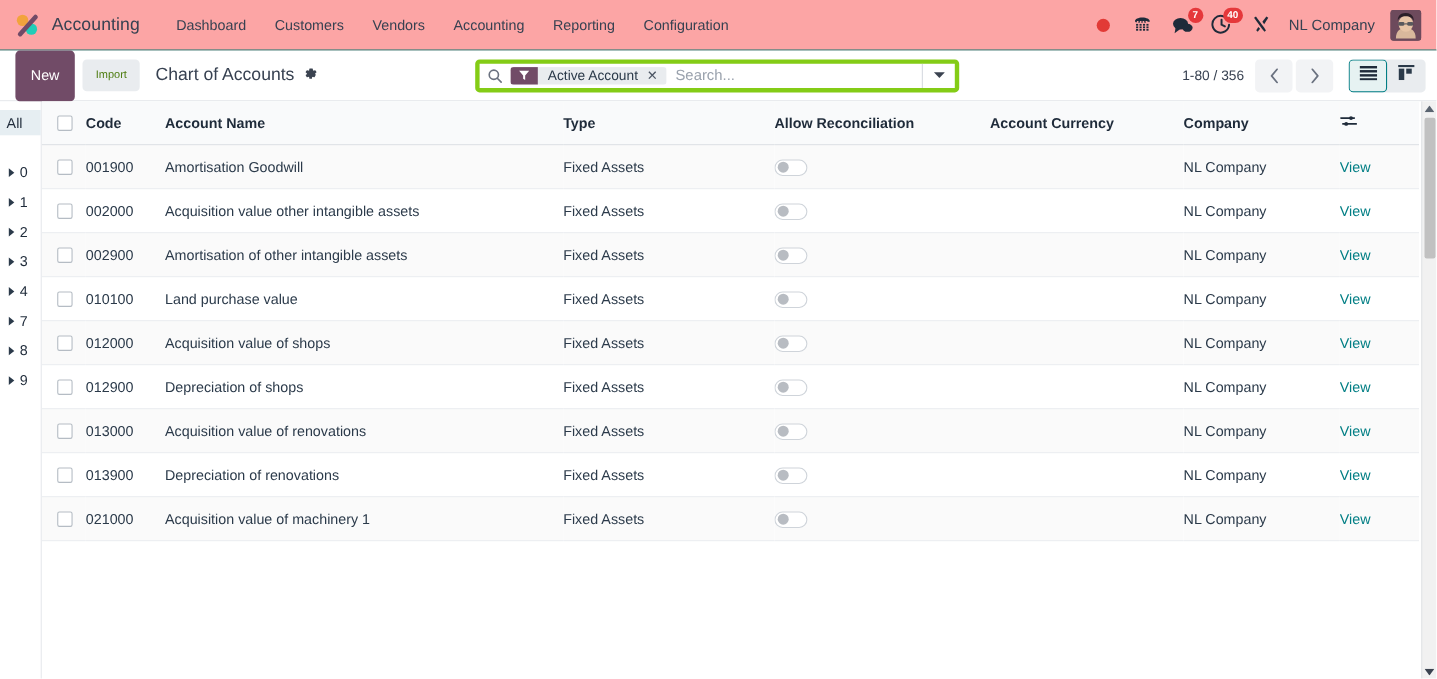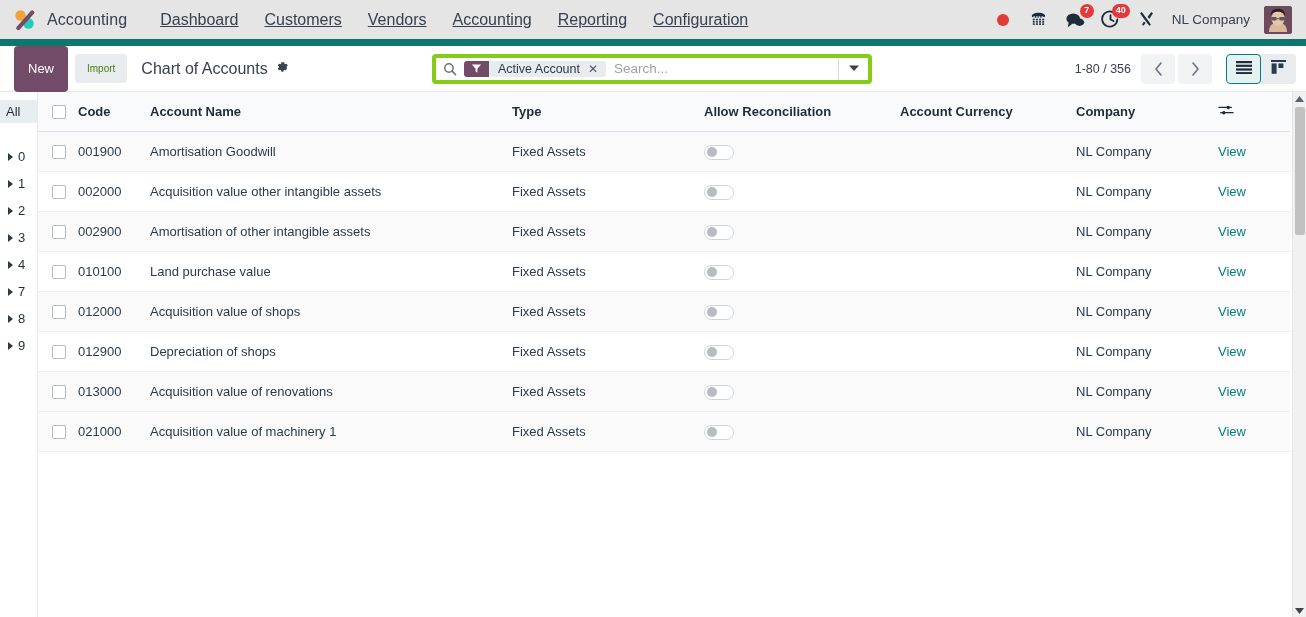--- a/index.html
+++ b/index.html
@@ -10,22 +10,22 @@
     background: #ffffff;
     font-family: "Liberation Sans", sans-serif;
     -webkit-font-smoothing: antialiased;
   }
 
   
   .navbar {
     height: 46px;
     display: flex;
     align-items: center;
-    background: #e5e5e5;
-    border-bottom: 7px solid #0f766e;
+    background: #fca5a5;
+    border-bottom: 1px solid #0f766e;
     padding: 0 10px 0 12px;
     position: relative;
   }
   .brand {
     display: flex;
     align-items: center;
     gap: 9px;
     margin-right: 20px;
   }
   .brand-logo { width: 26px; height: 26px; position: relative; flex: none; }
@@ -33,27 +33,26 @@
     font-size: 16px;
     color: #374151;
     letter-spacing: .1px;
   }
   .menu {
     display: flex;
     align-items: center;
     gap: 0px;
   }
   .menu-item {
-    font-size: 16px;
+    font-size: 13px;
     color: #374151;
     padding: 6px 13px;
     border-radius: 3px;
     cursor: pointer;
     white-space: nowrap;
-    text-decoration: underline;
   }
 
   .nav-right {
     margin-left: auto;
     display: flex;
     align-items: center;
     gap: 14px;
     padding-right: 4px;
   }
   .nav-icon {
@@ -683,20 +682,30 @@
         <tr class="row-alt">
           <td class="c-chk"><span class="chkbox"></span></td>
           <td class="c-code">013000</td>
           <td class="c-name">Acquisition value of renovations</td>
           <td class="c-type">Fixed Assets</td>
           <td class="c-rec"><span class="toggle"></span></td>
           <td class="c-cur"></td>
           <td class="c-comp">NL Company</td>
           <td class="c-view"><span class="viewlink">View</span></td>
         </tr>
+        <tr>
+          <td class="c-chk"><span class="chkbox"></span></td>
+          <td class="c-code">013900</td>
+          <td class="c-name">Depreciation of renovations</td>
+          <td class="c-type">Fixed Assets</td>
+          <td class="c-rec"><span class="toggle"></span></td>
+          <td class="c-cur"></td>
+          <td class="c-comp">NL Company</td>
+          <td class="c-view"><span class="viewlink">View</span></td>
+        </tr>
         <tr class="row-alt">
           <td class="c-chk"><span class="chkbox"></span></td>
           <td class="c-code">021000</td>
           <td class="c-name">Acquisition value of machinery 1</td>
           <td class="c-type">Fixed Assets</td>
           <td class="c-rec"><span class="toggle"></span></td>
           <td class="c-cur"></td>
           <td class="c-comp">NL Company</td>
           <td class="c-view"><span class="viewlink">View</span></td>
         </tr>

